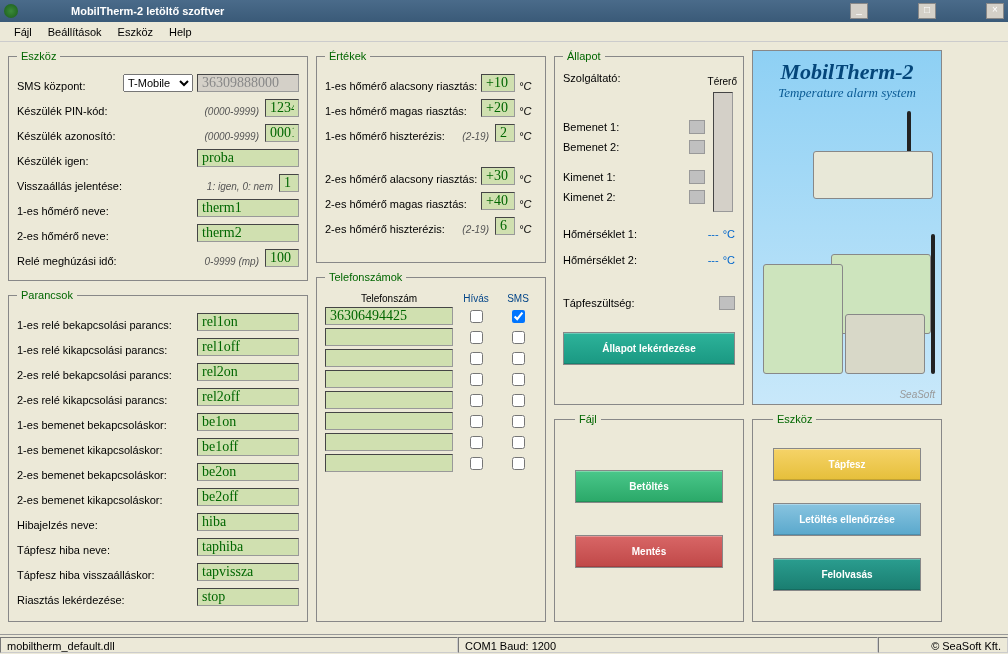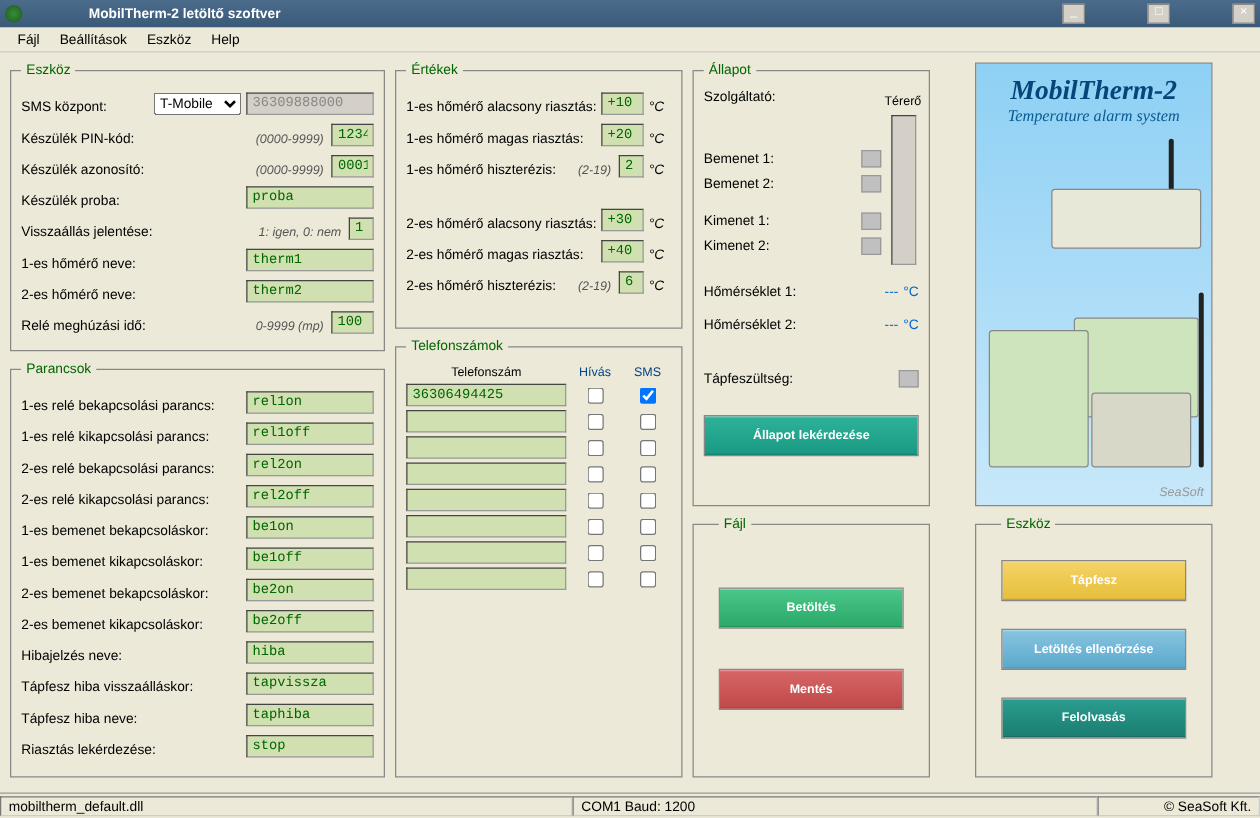--- a/index.html
+++ b/index.html
@@ -10,29 +10,29 @@
 .titlebar .title { flex: 1; font-weight: bold; }
 .titlebar .winbtn { width: 18px; height: 16px; background: #d4d0c8; border: 1px solid #888; margin-left: 2px; text-align: center; line-height: 12px; font-family: Arial; font-size: 10px; cursor: pointer; }
 
 .menubar { background: #ece9d8; height: 20px; display: flex; align-items: center; padding: 0 6px; border-bottom: 1px solid #ccc; }
 .menubar .menuitem { padding: 2px 8px; cursor: pointer; }
 
 .content { display: flex; padding: 8px; gap: 8px; height: 588px; }
 .col1 { width: 300px; display: flex; flex-direction: column; gap: 8px; }
 .col2 { width: 230px; display: flex; flex-direction: column; gap: 8px; }
 .col3 { width: 190px; display: flex; flex-direction: column; gap: 8px; }
-.col4 { width: 190px; display: flex; flex-direction: column; gap: 8px; margin-left: 28px; }
+.col4 { width: 190px; display: flex; flex-direction: column; gap: 8px; }
 
 fieldset { border: 1px solid #888; padding: 10px 8px 8px 8px; position: relative; }
 legend { color: #006600; padding: 0 4px; background: #ece9d8; font-size: 11px; }
 
 .row { display: flex; align-items: flex-end; margin-bottom: 5px; min-height: 20px; }
 .row label { flex: 1; }
 .row .hint { font-style: italic; color: #555; margin-right: 6px; font-size: 10px; }
-.textinput { background: #d0e0b0; border: 1px inset #999; padding: 1px 4px; font-family: Liberation Mono, monospace; font-size: 11px; color: #006600; height: 18px; }
+.textinput { background: #d0e0b0; border: 1px inset #999; padding: 1px 4px; font-family: Liberation Serif, serif; font-size: 14px; color: #006600; height: 18px; }
 .textinput.gray { background: #d4d0c8; color: #888; }
 .w50 { width: 34px; }
 .w120 { width: 102px; }
 
 .unit { margin-left: 4px; font-style: italic; width: 18px; }
 
 .phonegrid { display: grid; grid-template-columns: 1fr 38px 38px; gap: 3px 4px; align-items: center; }
 .phonegrid .hdr { text-align: center; color: #004488; font-size: 10px; }
 .phonegrid .hdr:first-child { color: #000; }
 .phonegrid input[type=checkbox] { margin: 0 auto; display: block; }
@@ -108,21 +108,21 @@
           <label>Készülék PIN-kód:</label>
           <span class="hint">(0000-9999)</span>
           <input class="textinput w50" value="1234" style="">
         </div>
       <div class="row">
           <label>Készülék azonosító:</label>
           <span class="hint">(0000-9999)</span>
           <input class="textinput w50" value="0001" style="">
         </div>
       <div class="row">
-          <label>Készülék proba:</label>
+          <label>Készülék igen:</label>
           <input class="textinput w120" value="proba" style="">
         </div>
       <div class="row">
           <label>Visszaállás jelentése:</label>
           <span class="hint">1: igen, 0: nem</span>
           <input class="textinput" style="width: 20px;" value="1">
         </div>
       <div class="row">
           <label>1-es hőmérő neve:</label>
           <input class="textinput w120" value="therm1" style="">
@@ -170,26 +170,26 @@
         </div>
       <div class="row">
           <label>2-es bemenet kikapcsoláskor:</label>
           <input class="textinput w120" value="be2off" style="">
         </div>
       <div class="row">
           <label>Hibajelzés neve:</label>
           <input class="textinput w120" value="hiba" style="">
         </div>
       <div class="row">
+          <label>Tápfesz hiba neve:</label>
+          <input class="textinput w120" value="taphiba" style="">
+        </div>
+      <div class="row">
           <label>Tápfesz hiba visszaálláskor:</label>
           <input class="textinput w120" value="tapvissza" style="">
-        </div>
-      <div class="row">
-          <label>Tápfesz hiba neve:</label>
-          <input class="textinput w120" value="taphiba" style="">
         </div>
       <div class="row">
           <label>Riasztás lekérdezése:</label>
           <input class="textinput w120" value="stop" style="">
         </div>
     </fieldset>
   </div>
 
   <div class="col2">
     <fieldset>

